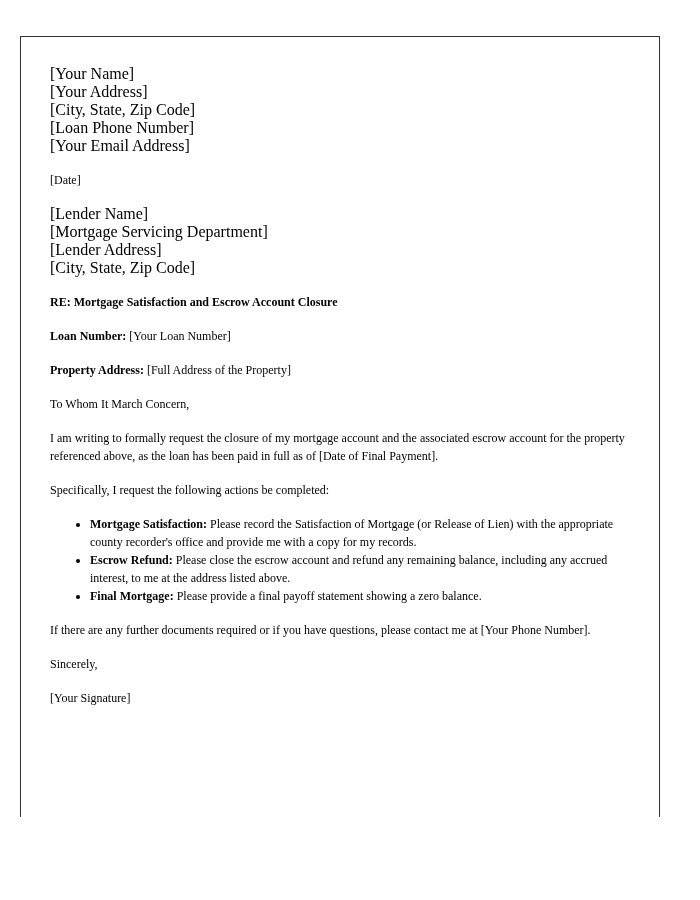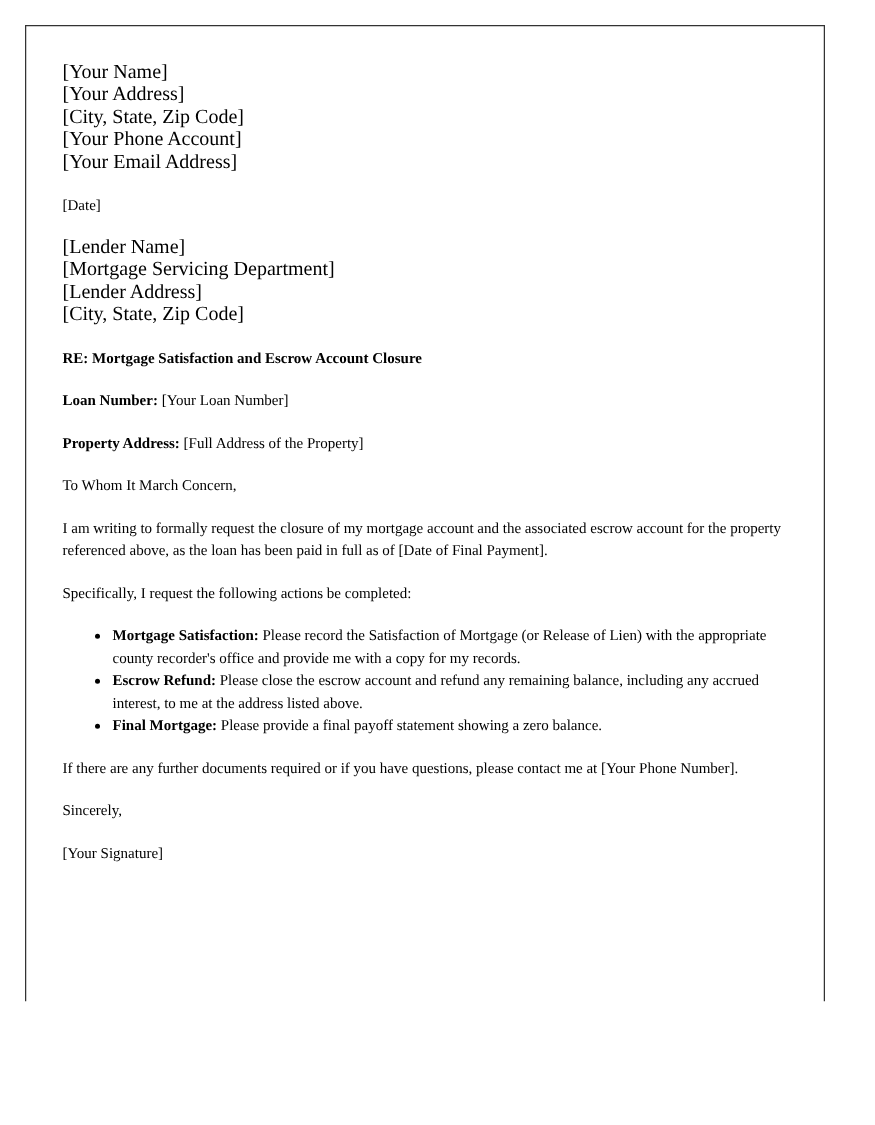--- a/index.html
+++ b/index.html
@@ -1,38 +1,38 @@
 <!DOCTYPE html>
 <html><head>
 <meta charset="utf-8">
 <style>
   html, body { margin: 0; padding: 0; background: #ffffff; }
   body { width: 700px; height: 900px; position: relative; overflow: hidden;
          font-family: "Liberation Serif", "DejaVu Serif", serif; color: #000; }
-  .viewport { position: absolute; left: 0; top: 0; width: 688px; height: 801px; overflow: hidden; }
+  .viewport { position: absolute; left: 0; top: 16px; width: 688px; height: 801px; overflow: hidden; }
   .page { position: absolute; left: 20px; top: 20px; width: 640px; height: 900px;
           border: 1px solid #333; box-sizing: border-box; padding: 28px 29px; }
   p { margin: 0 0 16px 0; font-size: 12px; line-height: 18px; }
   .block { margin: 0 0 16px 0; font-size: 16px; line-height: 18px; }
   .block div { white-space: nowrap; }
   b { font-weight: bold; }
   ul { margin: 0 0 16px 0; padding-left: 40px; font-size: 12px; line-height: 18px; }
   li { margin: 0; }
 </style>
 </head>
 <body>
 
 <div class="viewport">
   <div class="page">
 
     <div class="block">
       <div>[Your Name]</div>
       <div>[Your Address]</div>
       <div>[City, State, Zip Code]</div>
-      <div>[Your Phone Account]</div>
+      <div>[Loan Phone Number]</div>
       <div>[Your Email Address]</div>
     </div>
 
     <p>[Date]</p>
 
     <div class="block">
       <div>[Lender Name]</div>
       <div>[Mortgage Servicing Department]</div>
       <div>[Lender Address]</div>
       <div>[City, State, Zip Code]</div>

